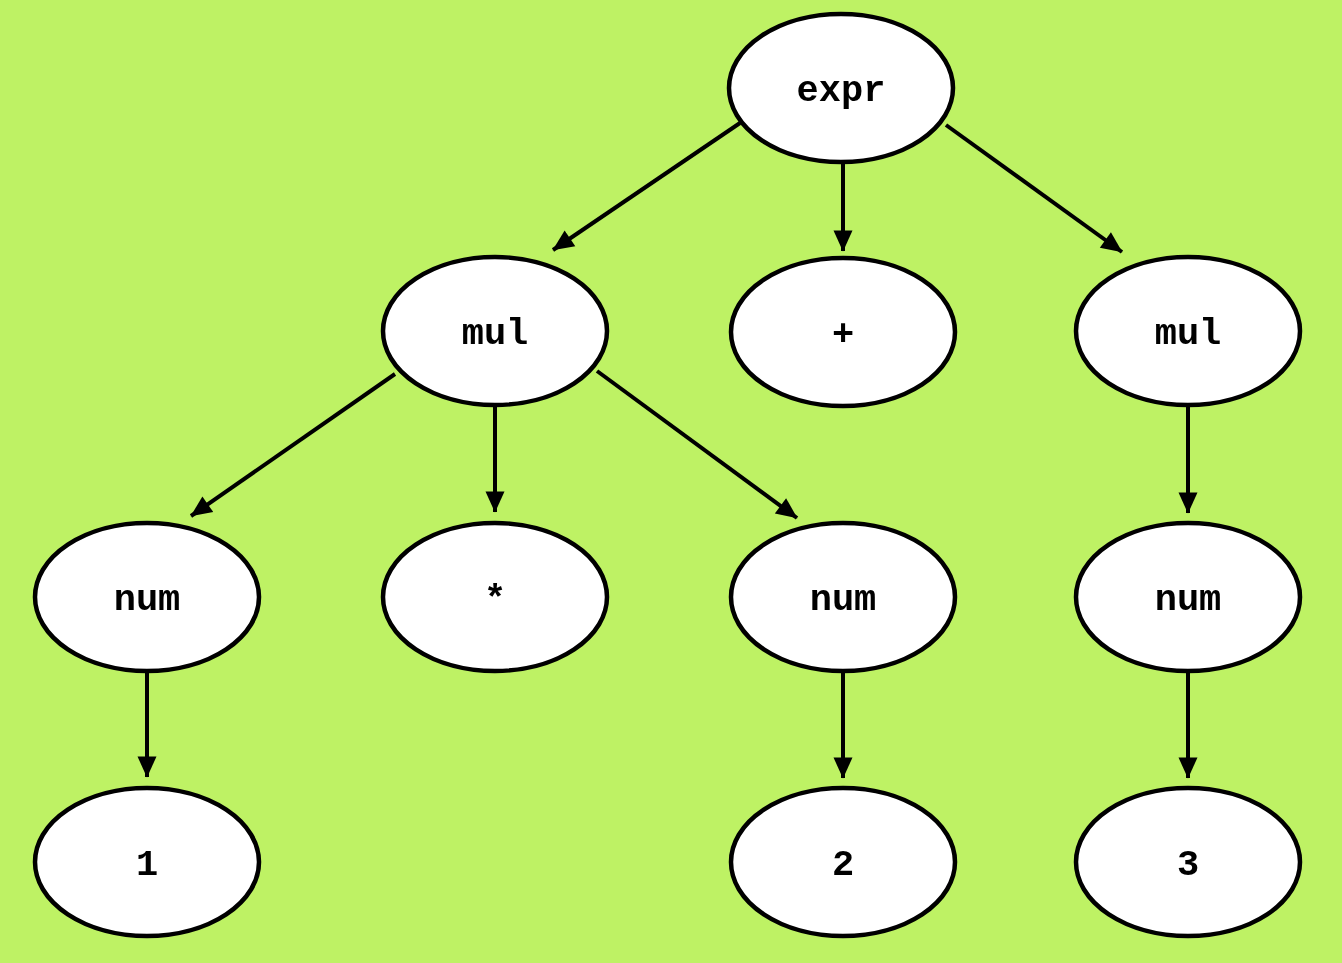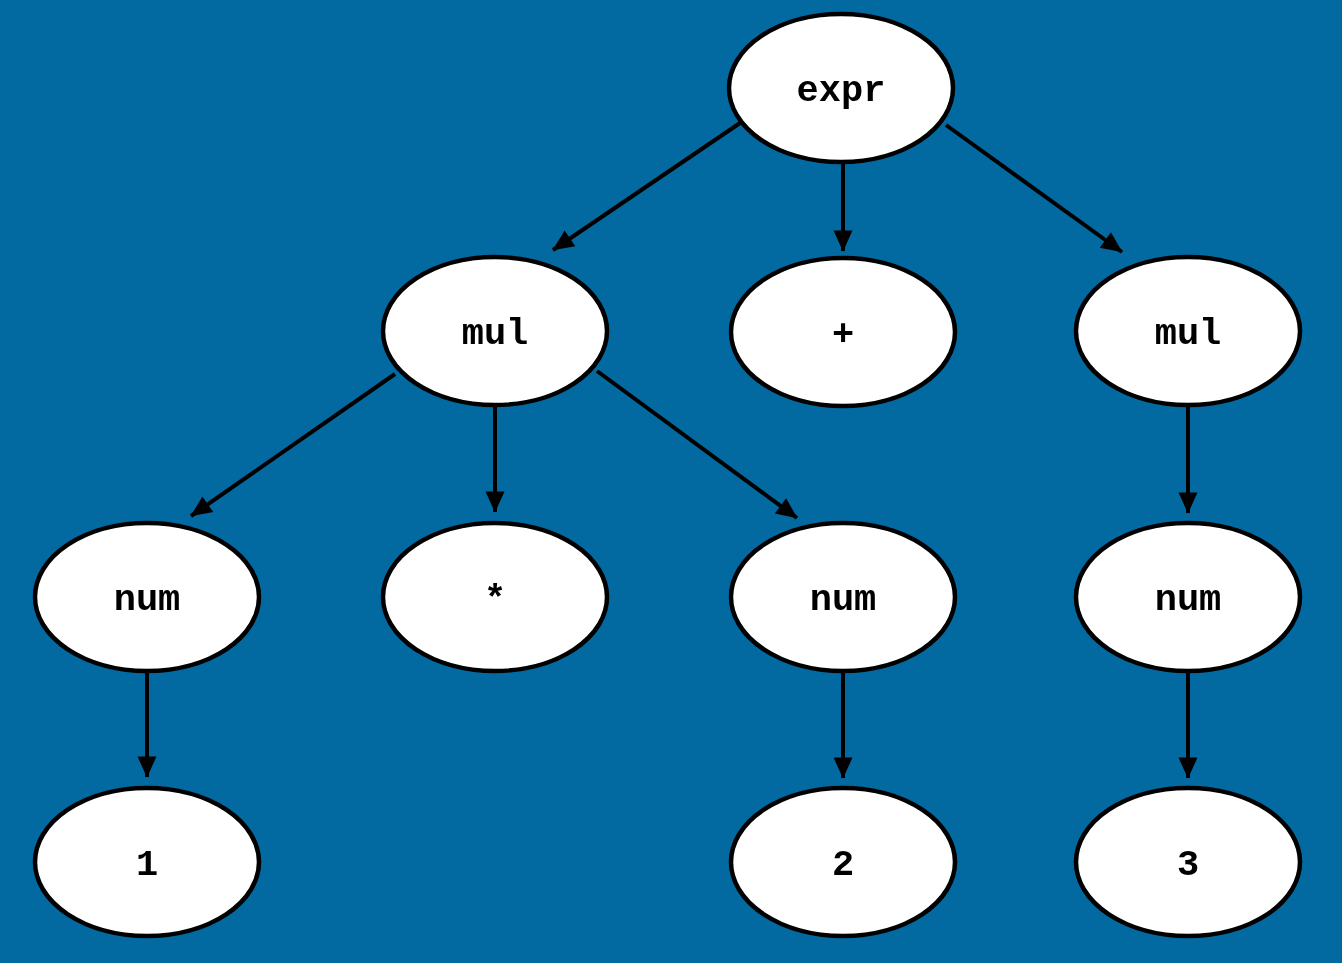--- a/index.html
+++ b/index.html
@@ -4,21 +4,21 @@
 <style>
   html, body {
     margin: 0;
     padding: 0;
     background: #ffffff;
   }
   .canvas {
     position: relative;
     width: 1342px;
     height: 963px;
-    background: #0369a1;
+    background: #bef264;
     overflow: hidden;
   }
   svg { display: block; }
   .node-label {
     font-family: "Liberation Mono", "DejaVu Sans Mono", monospace;
     font-weight: bold;
     font-size: 37px;
     text-anchor: middle;
   }
   .node-ellipse { fill: #ffffff; }

